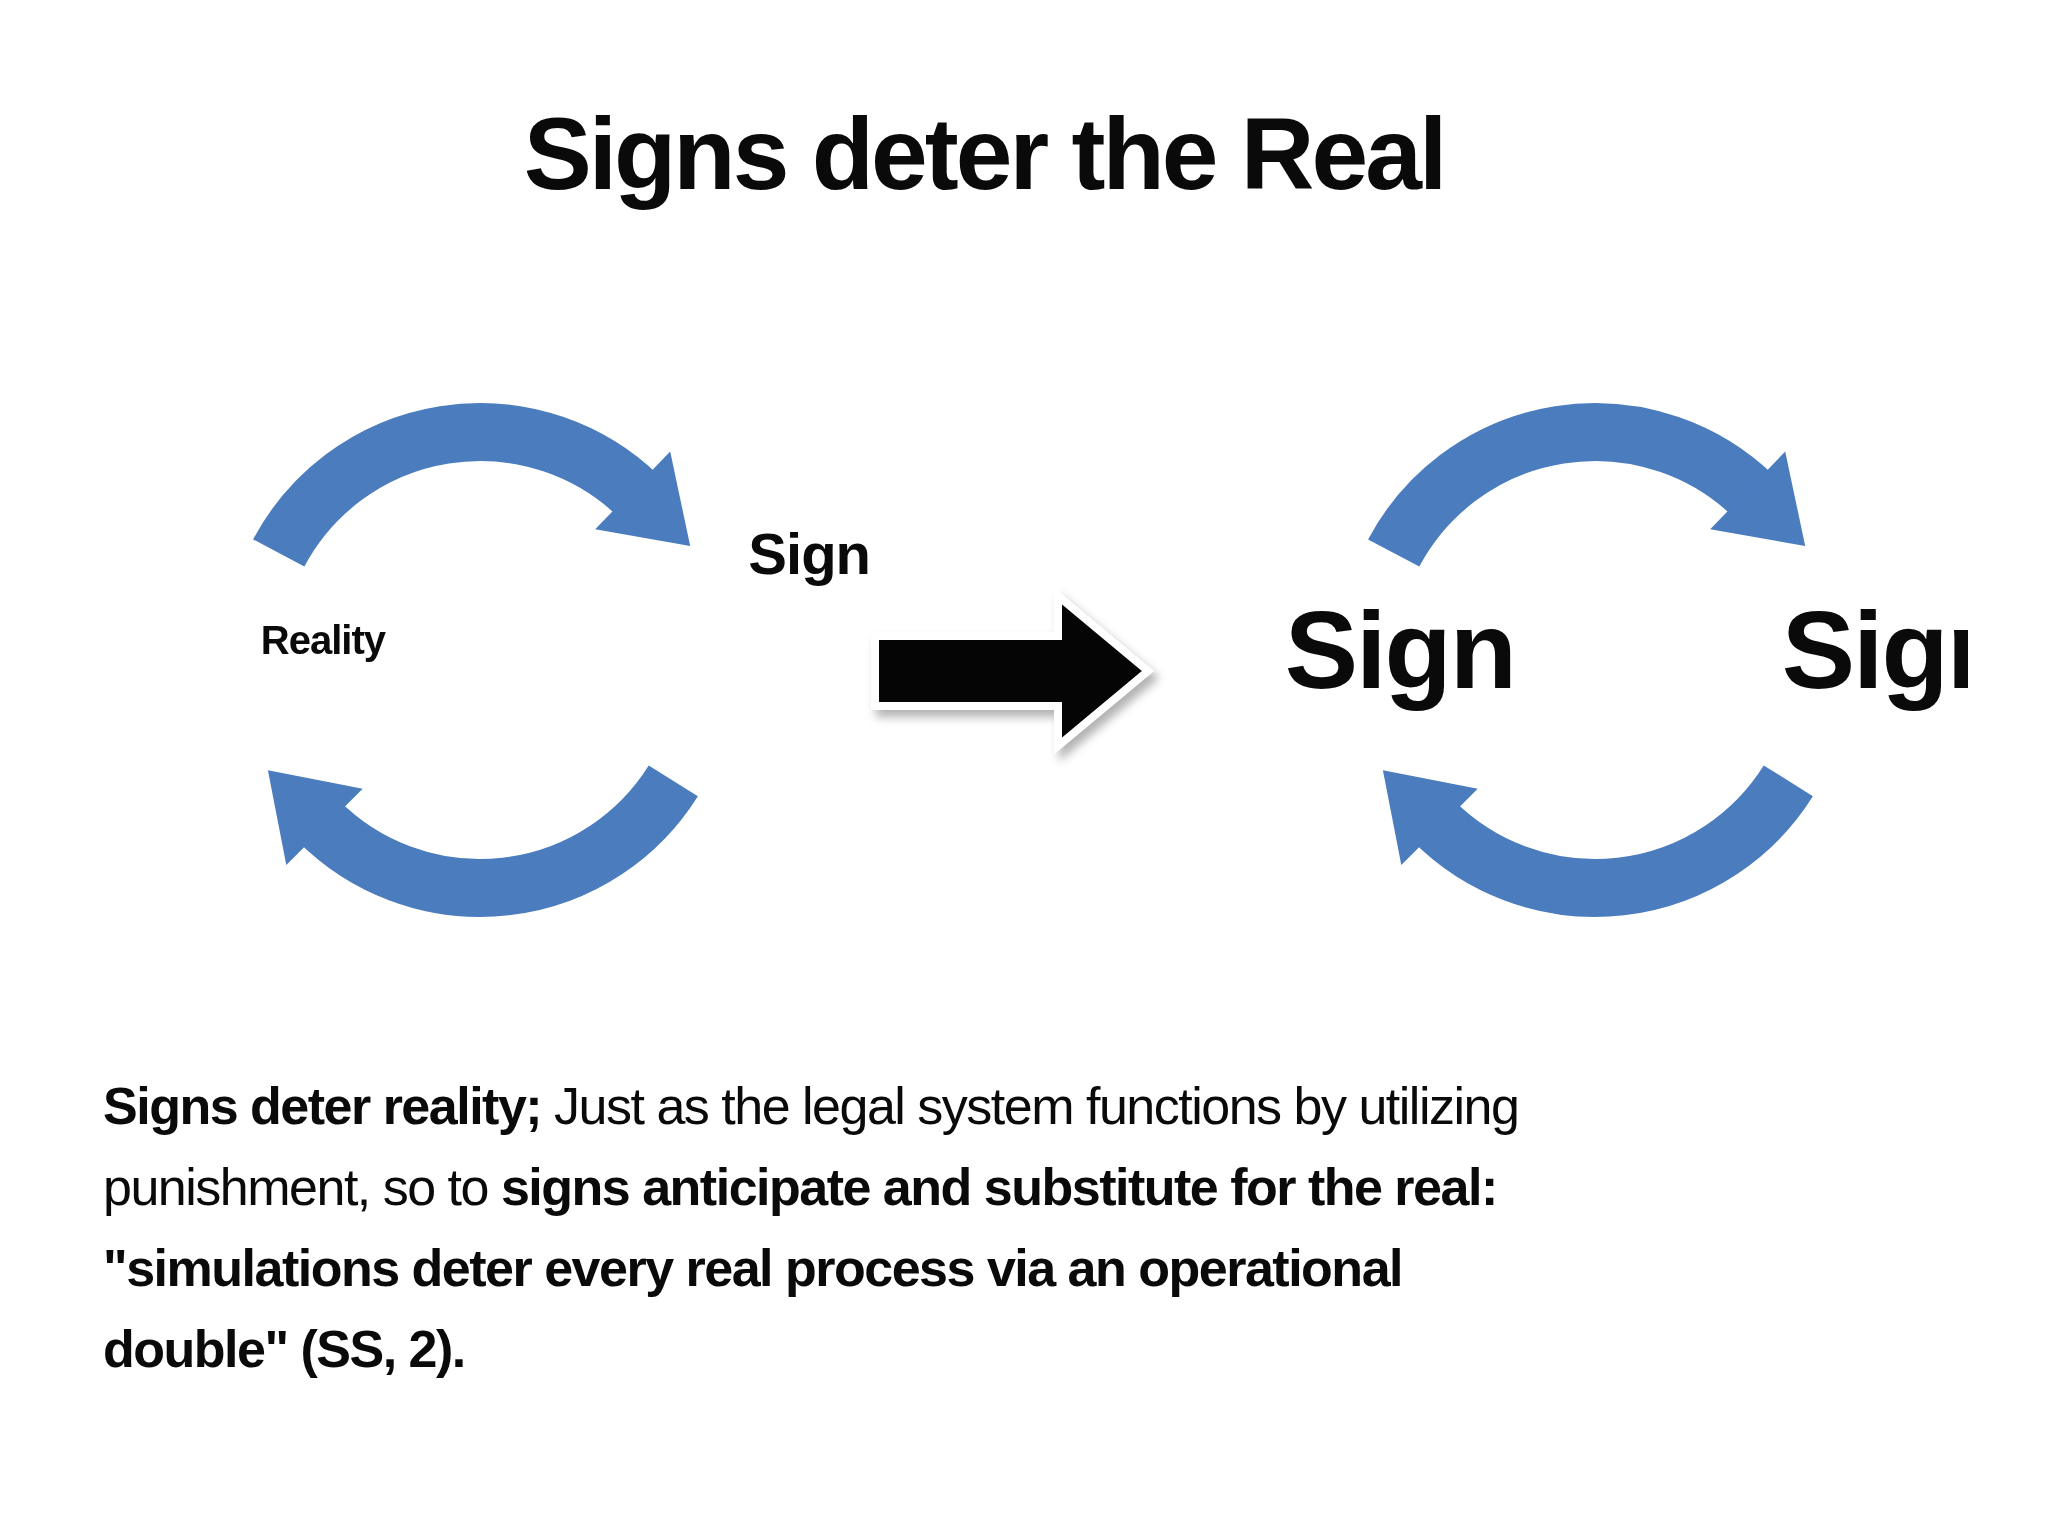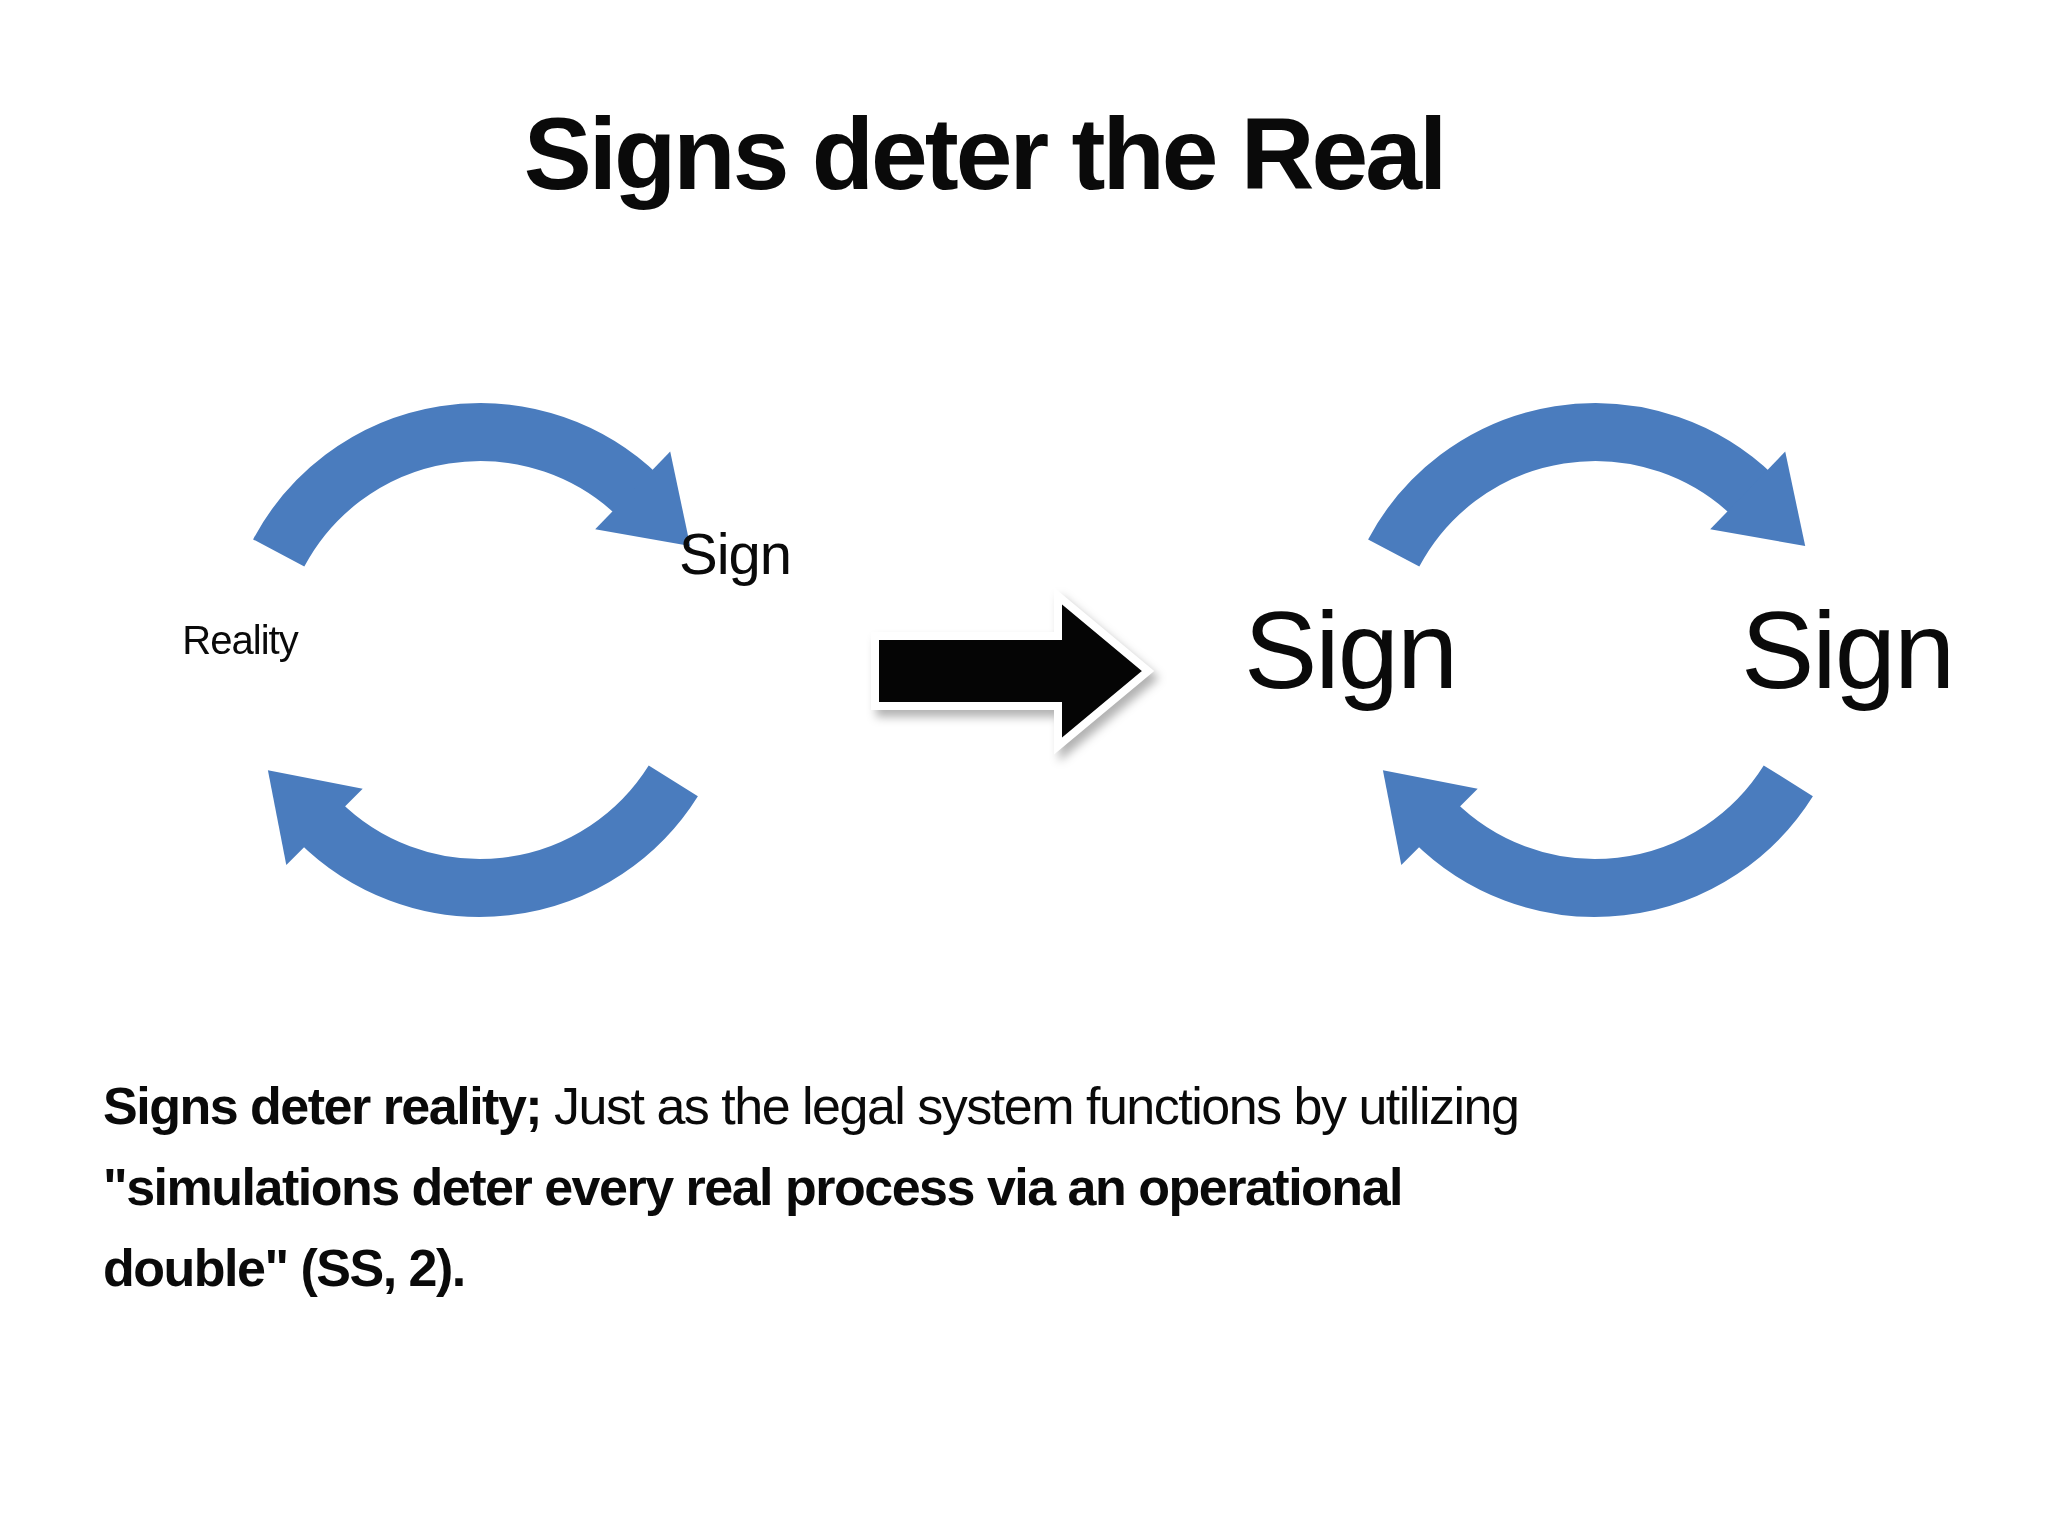--- a/index.html
+++ b/index.html
@@ -21,23 +21,23 @@
     letter-spacing: -3px;
     color: #0a0a0a;
   }
   .diagram-svg {
     position: absolute;
     left: 0; top: 0;
     width: 2048px; height: 1536px;
   }
   .label {
     position: absolute;
-    font-weight: 400;
+    font-weight: 700;
     color: #0a0a0a;
-    text-align: center;
+    text-align: right;
     letter-spacing: -1px;
   }
   .reality-label   { left: 95px;  top: 618px; width: 290px; font-size: 40px; }
   .sign-small-label{ left: 600px; top: 520px; width: 270px; font-size: 58px; }
   .words-label     { left: 565px; top: 644px; width: 300px; font-size: 58px; line-height: 76px; }
   .sign-big-left   { left: 1185px; top: 586px; width: 330px; font-size: 110px; letter-spacing: -2px; }
   .sign-big-right  { left: 1682px; top: 586px; width: 330px; font-size: 110px; letter-spacing: -2px; }
   .body-paragraph {
     position: absolute;
     left: 103px; top: 1066px; right: 40px;
@@ -86,17 +86,18 @@
 
   <div class="label sign-small-label">Sign</div>
 
 
   <div class="label sign-big-left">Sign</div>
 
   <div class="label sign-big-right">Sign</div>
 
   <div class="body-paragraph">
       <div class="para-line"><span class="bold">Signs deter reality;</span><span> Just as the legal system functions by utilizing</span></div>
+      <div class="para-line"><span>punishment, so to </span><span class="bold">signs anticipate and substitute for the real:</span></div>
       <div class="para-line"><span class="bold">"simulations deter every real process via an operational</span></div>
       <div class="para-line"><span class="bold">double" (SS, 2).</span></div>
     </div>
 
 </div>
 
 </body></html>

